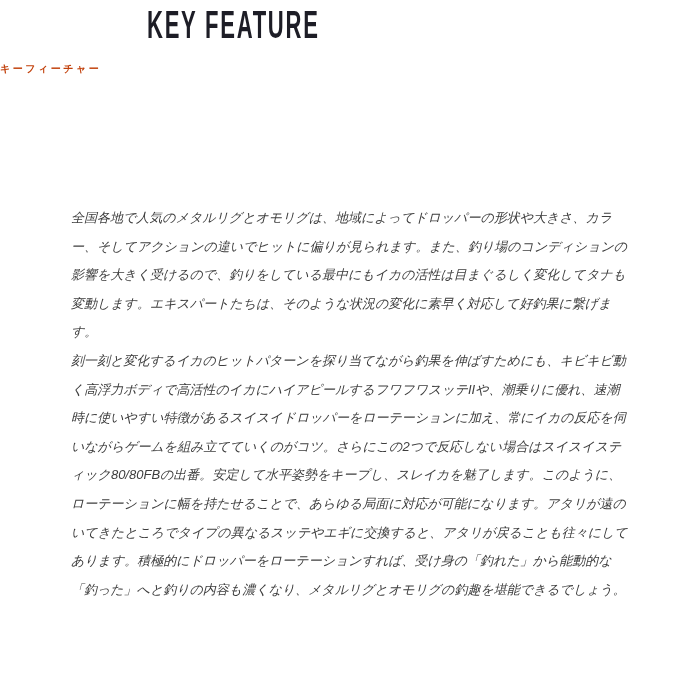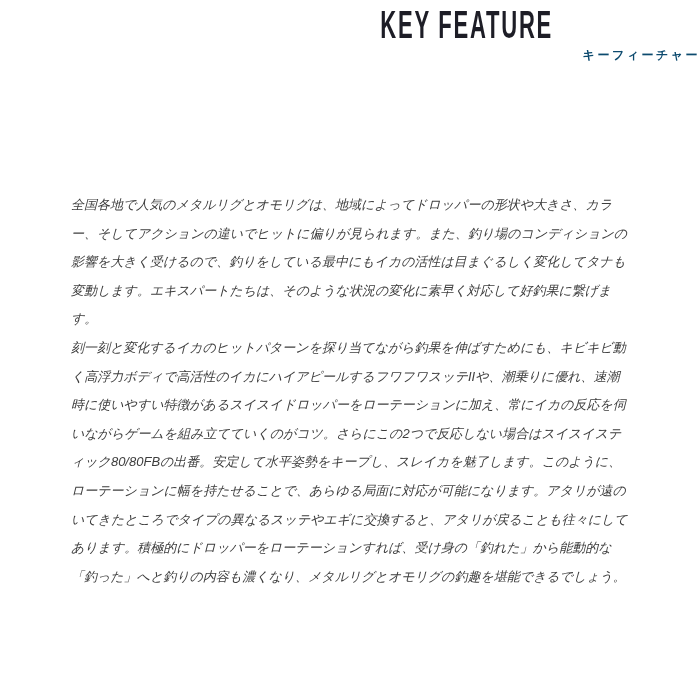--- a/index.html
+++ b/index.html
@@ -10,41 +10,41 @@
       font-family: "Liberation Sans", sans-serif;
       overflow: hidden;
     }
     .page {
       position: relative;
       width: 700px;
       height: 700px;
       background: #ffffff;
     }
     header.section-header {
-      text-align: right;
+      text-align: left;
       padding-top: 5px;
     }
     h1.section-title {
       margin: 0;
       font-size: 38px;
       line-height: 40px;
       font-weight: 700;
       letter-spacing: 3px;
       color: #1d1d26;
       white-space: nowrap;
       transform: scaleX(0.58);
       transform-origin: 50% 50%;
     }
     .section-subtitle {
-      margin-top: 3px;
-      font-size: 12px;
+      margin-top: 16px;
+      font-size: 10px;
       line-height: 15px;
       font-weight: 600;
       letter-spacing: 2.5px;
-      color: #0c4a6e;
+      color: #c2410c;
     }
     main.body-text {
       width: 558px;
       margin: 128px auto 0 auto;
     }
     main.body-text p {
       margin: 0;
       font-size: 13px;
       line-height: 28.6px;
       color: #3d3d3d;

